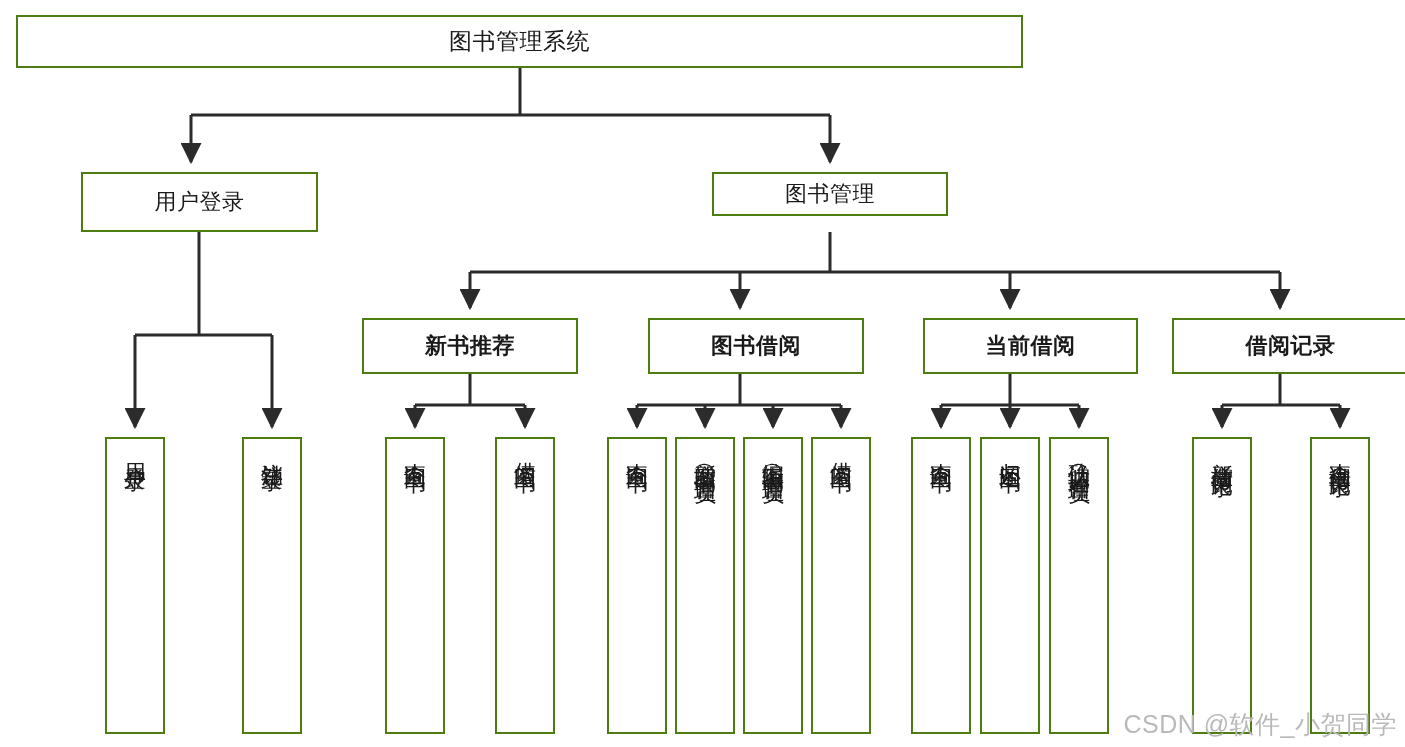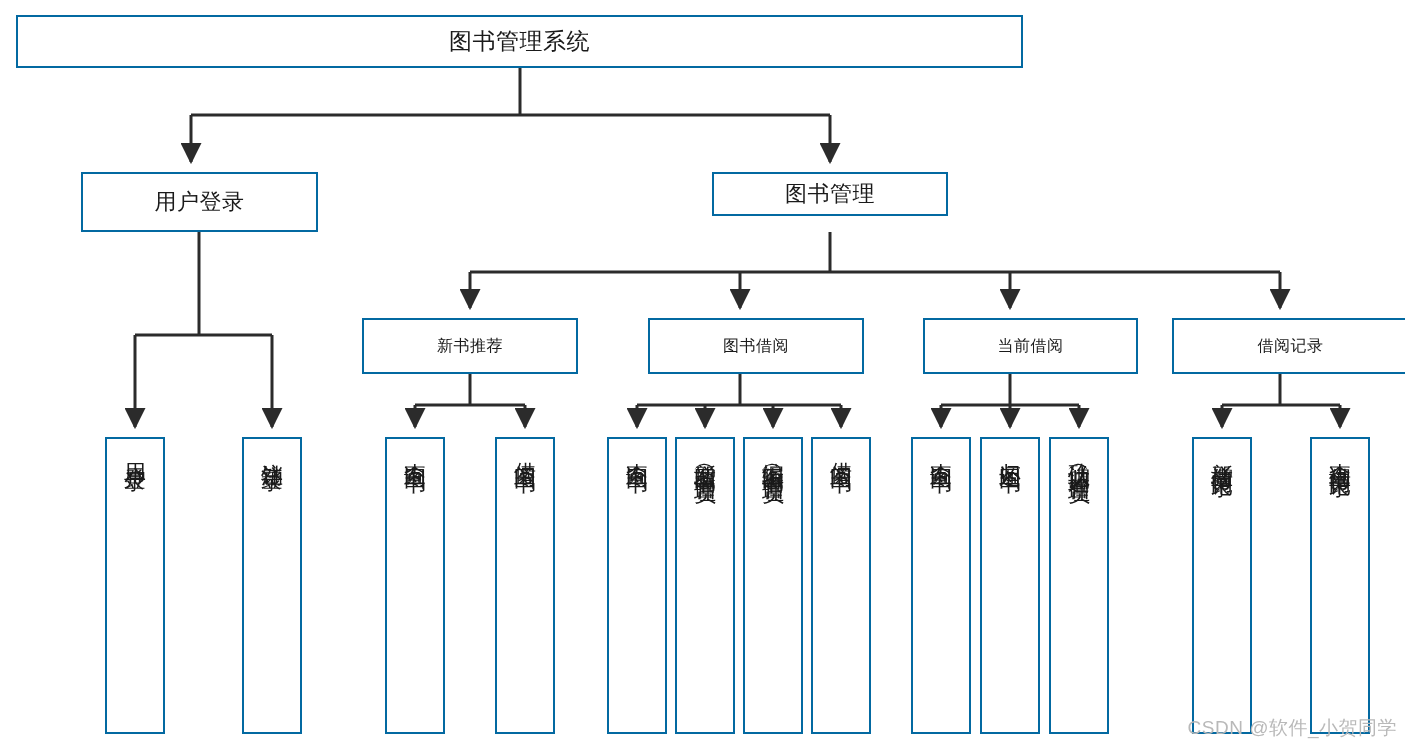--- a/index.html
+++ b/index.html
@@ -22,54 +22,54 @@
     position: absolute;
     left: 0;
     top: 0;
     width: 1405px;
     height: 747px;
     pointer-events: none;
   }
   .node {
     position: absolute;
     box-sizing: border-box;
-    border: 2px solid #0369a1;
+    border: 2px solid #4d7c0f;
     background: #ffffff;
     display: flex;
     align-items: center;
     justify-content: center;
     color: #1a1a1a;
   }
   .node .label {
     line-height: 1.18;
     letter-spacing: 0.5px;
     white-space: pre-line;
     text-align: center;
   }
   .node-root .label { font-size: 23px; }
   .node-l2 .label   { font-size: 22px; }
-  .node-l3 .label   { font-size: 16px; }
+  .node-l3 .label   { font-size: 22px; font-weight: bold; }
   .node-leaf {
     padding: 6px 2px;
     align-items: flex-start;
     justify-content: center;
   }
   .node-leaf .label {
     font-size: 22px;
     writing-mode: vertical-rl;
     text-orientation: upright;
     letter-spacing: 3px;
     line-height: 1.0;
     white-space: nowrap;
   }
   .watermark {
     position: absolute;
     right: 8px;
     bottom: 6px;
-    font-size: 19px;
+    font-size: 25px;
     color: #b9b9b9;
     letter-spacing: 0.5px;
     white-space: nowrap;
     user-select: none;
   }
 </style>
 </head>
 <body>
 
 <div id="canvas">

